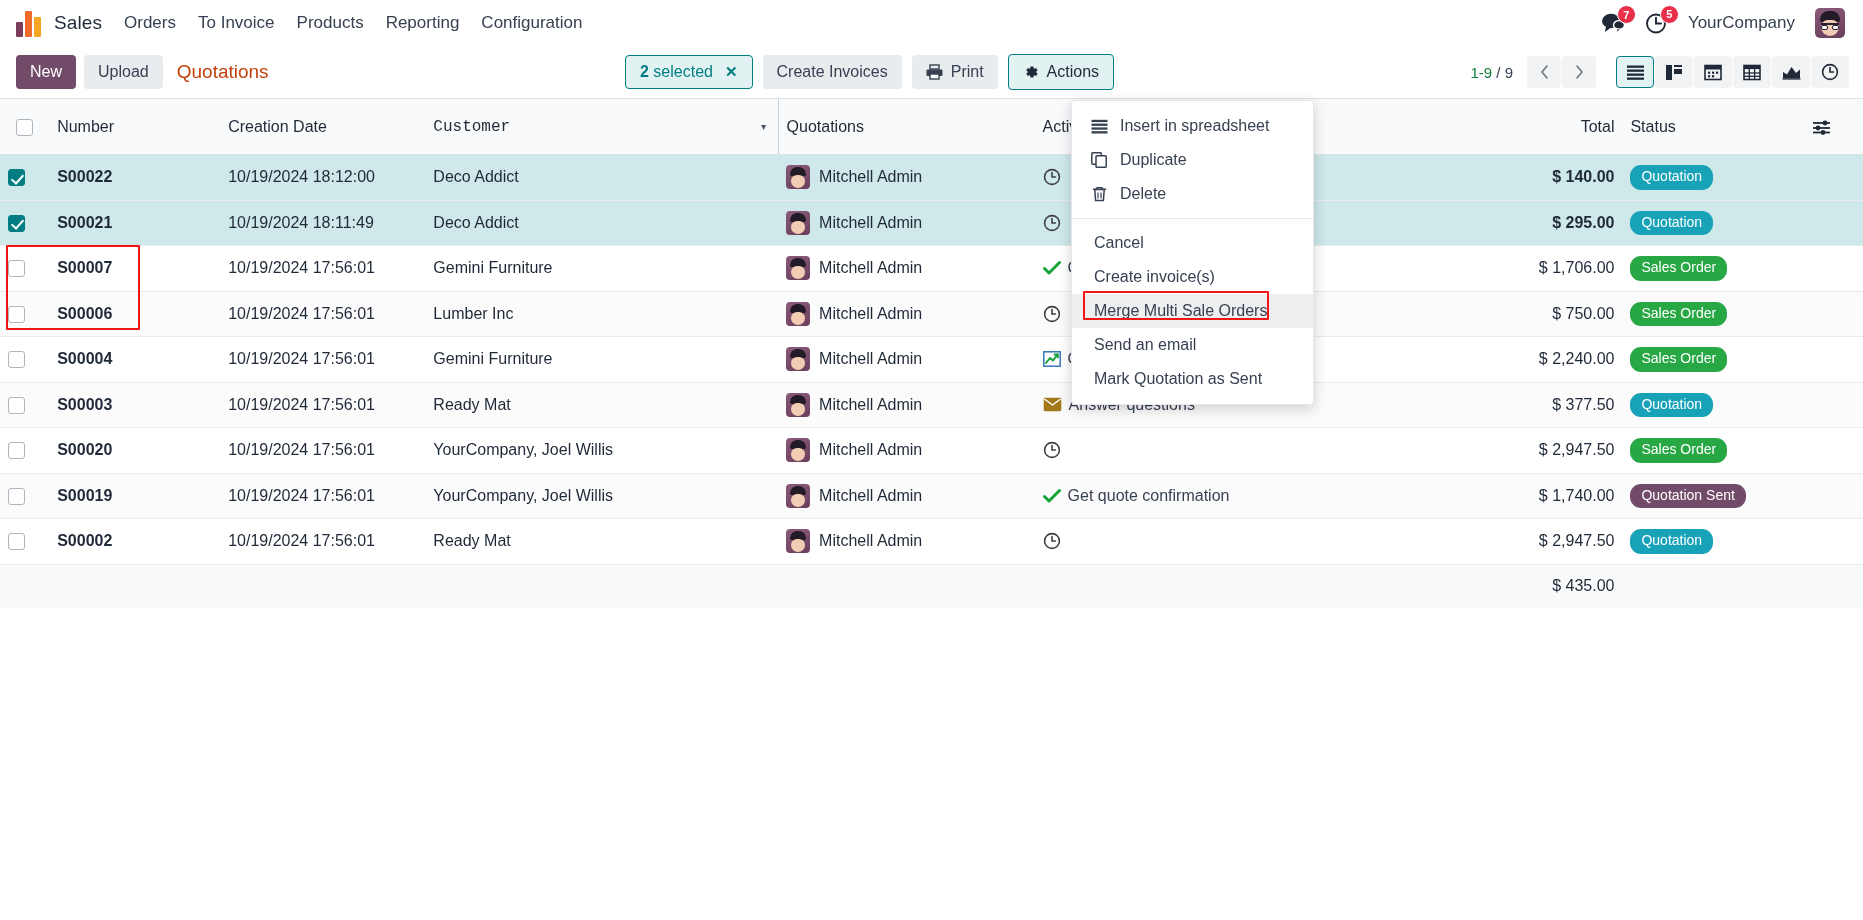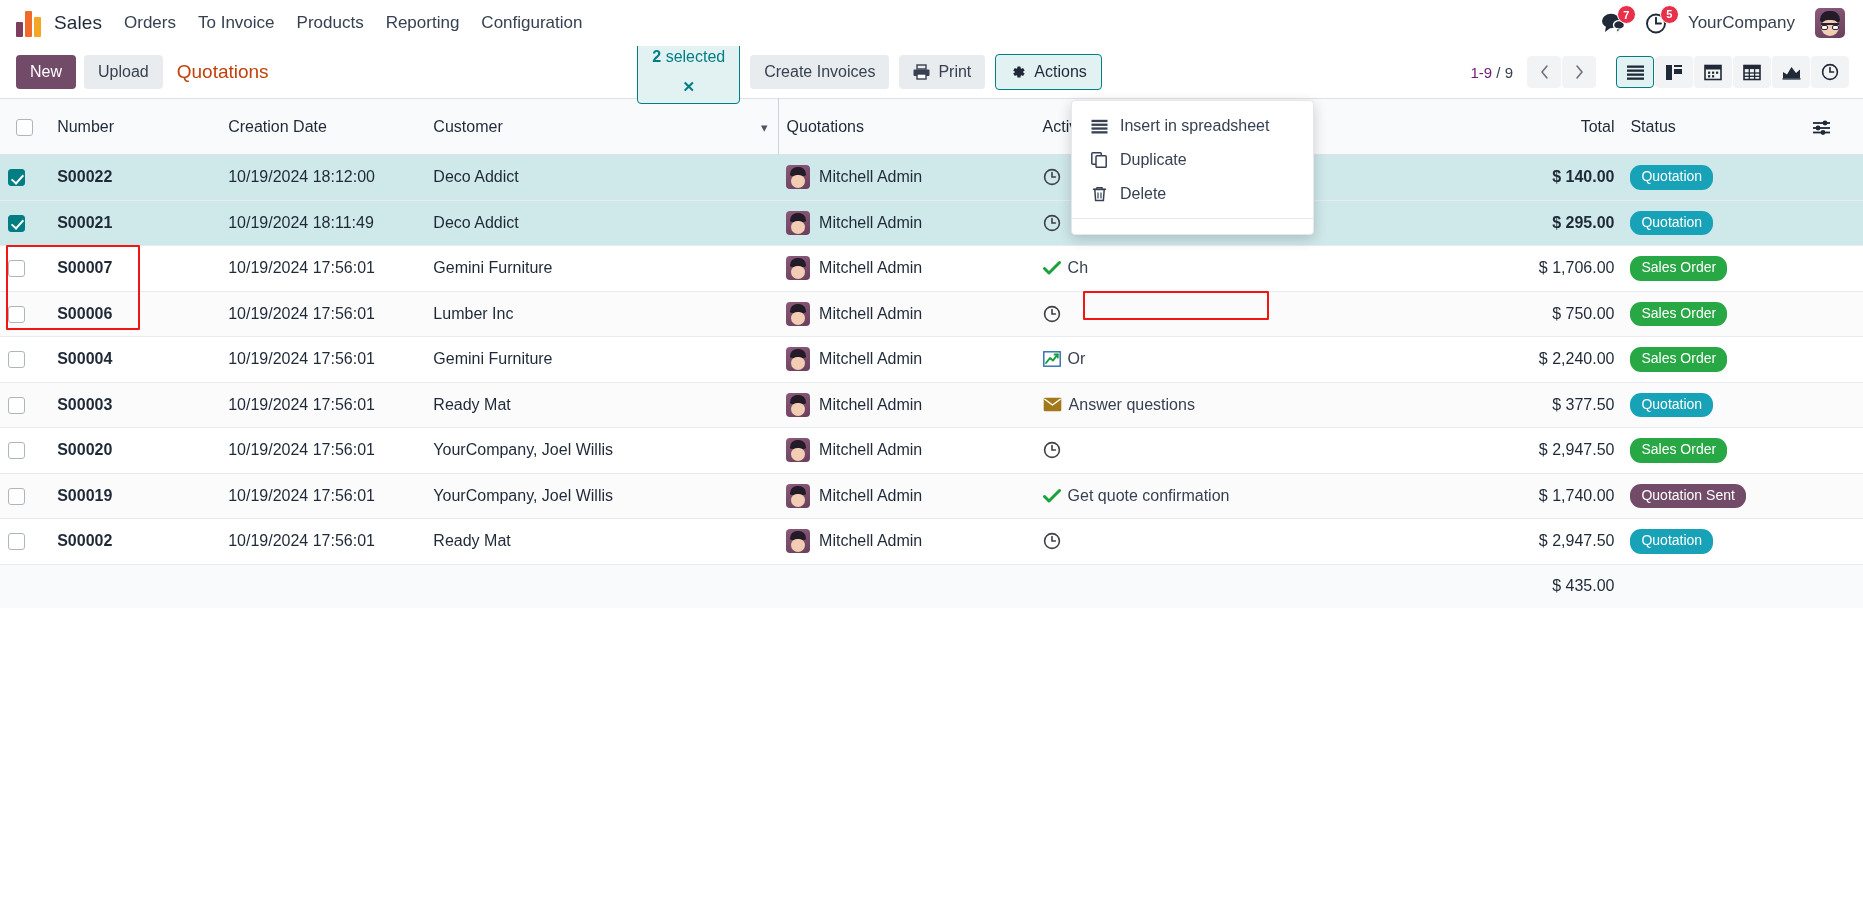--- a/index.html
+++ b/index.html
@@ -118,36 +118,35 @@
   .cp-center { flex: 1; display: flex; align-items: center; justify-content: center; gap: 10px; }
   .sel-badge {
     border: 1px solid #017e84;
     background: #e2f2f3;
     border-radius: 4px;
     padding: 7px 14px;
     font-size: 16px;
     color: #017e84;
     display: flex; align-items: center; gap: 12px;
     cursor: pointer;
-    flex-direction: column;
   }
   .sel-badge b { font-weight: bold; color: #017e84; }
   .sel-badge .sel-x { font-size: 15px; font-weight: bold; }
   .btn-gray { background: #e9ecef; color: #374151; display: flex; align-items: center; gap: 8px; }
   .btn-actions {
     background: #e2f2f3;
     border: 1px solid #017e84;
     color: #1f2937;
     display: flex; align-items: center; gap: 8px;
     position: relative;
   }
 
   .cp-right { display: flex; align-items: center; gap: 14px; }
   .pager { font-size: 15px; color: #374151; white-space: nowrap; }
-  .pager .pg-range { color: #701a75; }
+  .pager .pg-range { color: #15803d; }
   .pg-btns { display: flex; gap: 1px; }
   .pg-btn {
     width: 34px; height: 32px;
     background: #f2f3f5;
     border: 0; border-radius: 4px;
     display: flex; align-items: center; justify-content: center;
     cursor: pointer;
   }
   .viewswitch { display: flex; gap: 1px; margin-left: 6px; }
   .vs-btn {
@@ -170,21 +169,21 @@
     font-size: 16px;
     font-weight: normal;
     color: #1f2937;
     text-align: left;
     padding: 10px 8px;
     height: 56px;
     white-space: nowrap;
   }
   table.olist thead th.num { text-align: right; }
   .th-cb { width: 46px; padding-left: 16px !important; }
-  .th-cust { position: relative; border-right: 1px solid #cbd2d9; }
+  .th-cust { position: relative; border-right: 1px solid #cbd2d9; font-family: Liberation Mono, monospace; }
   .th-cust .caret {
     position: absolute; right: 10px; top: 50%; transform: translateY(-50%);
     font-size: 13px; color: #4b5563;
   }
 
   table.olist tbody td {
     border-bottom: 1px solid #e9ecef;
     font-size: 16px;
     padding: 10px 8px;
     height: 43px;
@@ -749,14 +748,31 @@
             <path d="M1.5 3.2 h12" stroke="#374151" stroke-width="1.5" stroke-linecap="round"></path>
             <path d="M5 3.2 V1.6 h5 V3.2" fill="none" stroke="#374151" stroke-width="1.4"></path>
             <path d="M2.8 3.6 h9.4 l-0.8 11 h-7.8 z" fill="none" stroke="#374151" stroke-width="1.5"></path>
             <path d="M6 6.4 v6 M9 6.4 v6" stroke="#374151" stroke-width="1.2"></path>
           </svg>
         </span>
         <span>Delete</span>
       </div>
     </div>
   <div class="dd-sep"></div>
+  <div id="dd-group2">
+      <div class="dd-item plain">
+        <span>Cancel</span>
+      </div>
+      <div class="dd-item plain">
+        <span>Create invoice(s)</span>
+      </div>
+      <div class="dd-item plain hovered">
+        <span>Merge Multi Sale Orders</span>
+      </div>
+      <div class="dd-item plain">
+        <span>Send an email</span>
+      </div>
+      <div class="dd-item plain">
+        <span>Mark Quotation as Sent</span>
+      </div>
+    </div>
 </div>
 <div class="annot" id="annot-merge"></div>
 
 </body></html>

